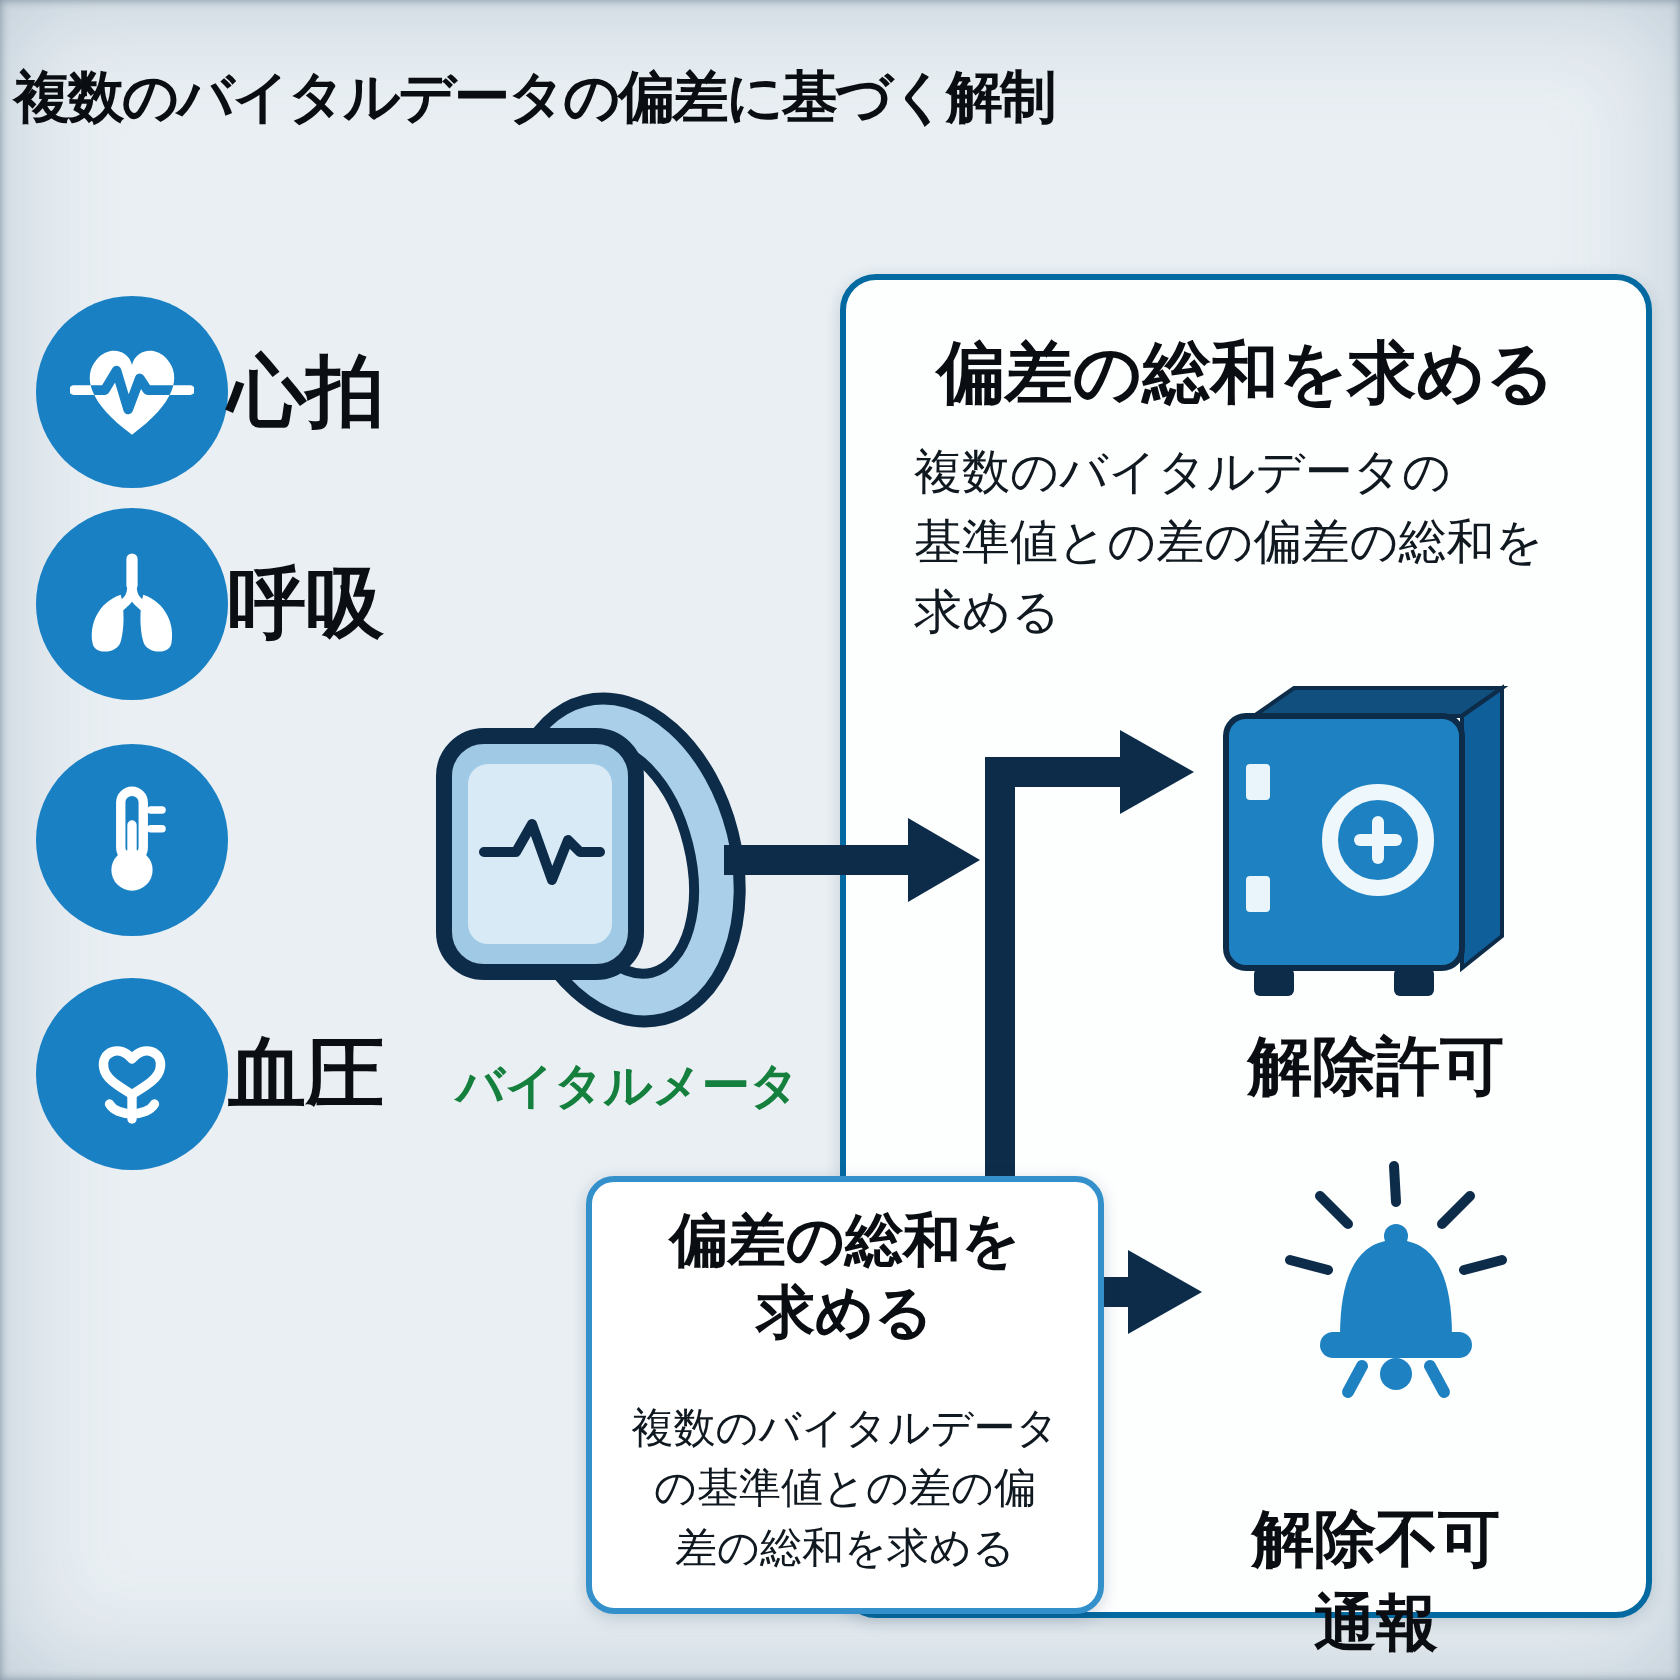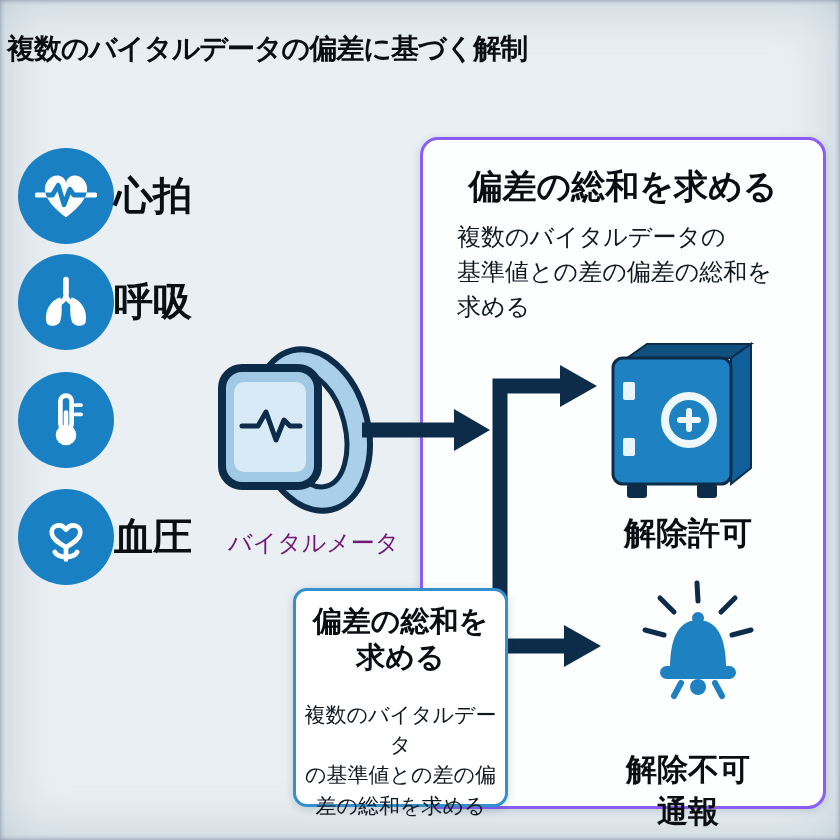--- a/index.html
+++ b/index.html
@@ -14,35 +14,35 @@
     font-size:28px; font-weight:800; color:#0a0d11; white-space:nowrap; letter-spacing:-1px;
   }
   .vital { position:absolute; left:18px; display:flex; align-items:center; }
   .v1{top:148px} .v2{top:254px} .v3{top:372px} .v4{top:489px}
   .vital-circle {
     width:96px; height:96px; border-radius:50%; background:#1a80c4; flex:0 0 auto;
     display:flex; align-items:center; justify-content:center;
   }
   .vital-label { font-size:39px; font-weight:800; color:#0b0f13; white-space:nowrap; }
   .watch { position:absolute; left:212px; top:330px; width:175px; height:205px; }
-  .device-label { position:absolute; left:228px; top:527px; font-size:24px; font-weight:400; color:#701a75; white-space:nowrap; }
+  .device-label { position:absolute; left:228px; top:527px; font-size:24px; font-weight:700; color:#15803d; white-space:nowrap; }
   .panel {
     position:absolute; left:420px; top:137px; width:406px; height:672px; z-index:1;
-    background:#fdfefe; border:3px solid #8b5cf6; border-radius:18px;
+    background:#fdfefe; border:3px solid #0369a1; border-radius:18px;
     box-shadow:0 2px 8px rgba(30,60,90,.18);
   }
   .panel-title { position:absolute; top:24px; left:0; width:100%; text-align:center; font-size:34px; font-weight:800; color:#0a0d11; }
   .panel-desc { position:absolute; top:80px; left:34px; font-size:24px; line-height:1.45; white-space:pre-line; color:#101820; }
   .safe { position:absolute; left:188px; top:198px; width:152px; height:170px; }
   .allow-label { position:absolute; left:155px; top:372px; width:220px; text-align:center; font-size:32px; font-weight:800; color:#0a0d11; }
   .bell { position:absolute; left:208px; top:436px; width:135px; height:130px; }
   .deny-label { position:absolute; left:155px; top:563px; width:220px; text-align:center; font-size:31px; font-weight:800; line-height:1.35; white-space:pre-line; color:#0a0d11;margin-top:46px; }
   .arrows { position:absolute; left:0; top:0; width:840px; height:840px; z-index:2; pointer-events:none; }
   .bottom-box {
-    position:absolute; left:293px; top:588px; width:215px; height:219px; z-index:3;
+    position:absolute; left:293px; top:588px; width:259px; height:219px; z-index:3;
     background:#ffffff; border:3px solid #3390cb; border-radius:14px;
     box-shadow:0 2px 8px rgba(30,60,90,.2);
     display:flex; flex-direction:column; align-items:center;
   }
   .bottom-title { margin-top:12px; text-align:center; font-size:29px; font-weight:800; line-height:1.25; white-space:pre-line; color:#0a0d11; }
   .bottom-desc { margin-top:24px; text-align:center; font-size:21px; line-height:1.45; white-space:pre-line; color:#101820; }
 </style>
 </head>
 <body>
 

